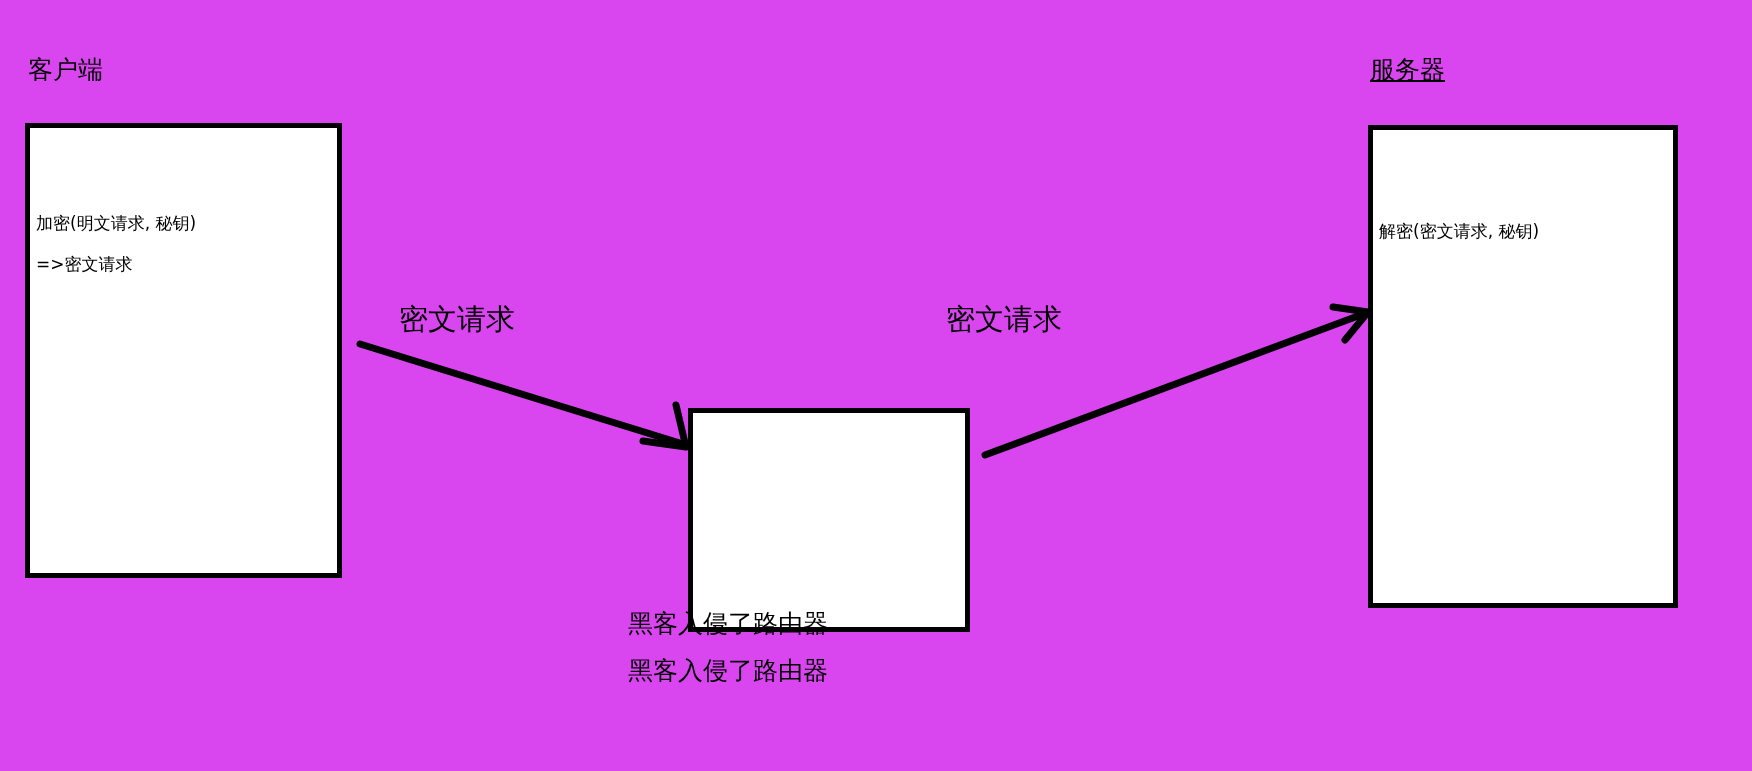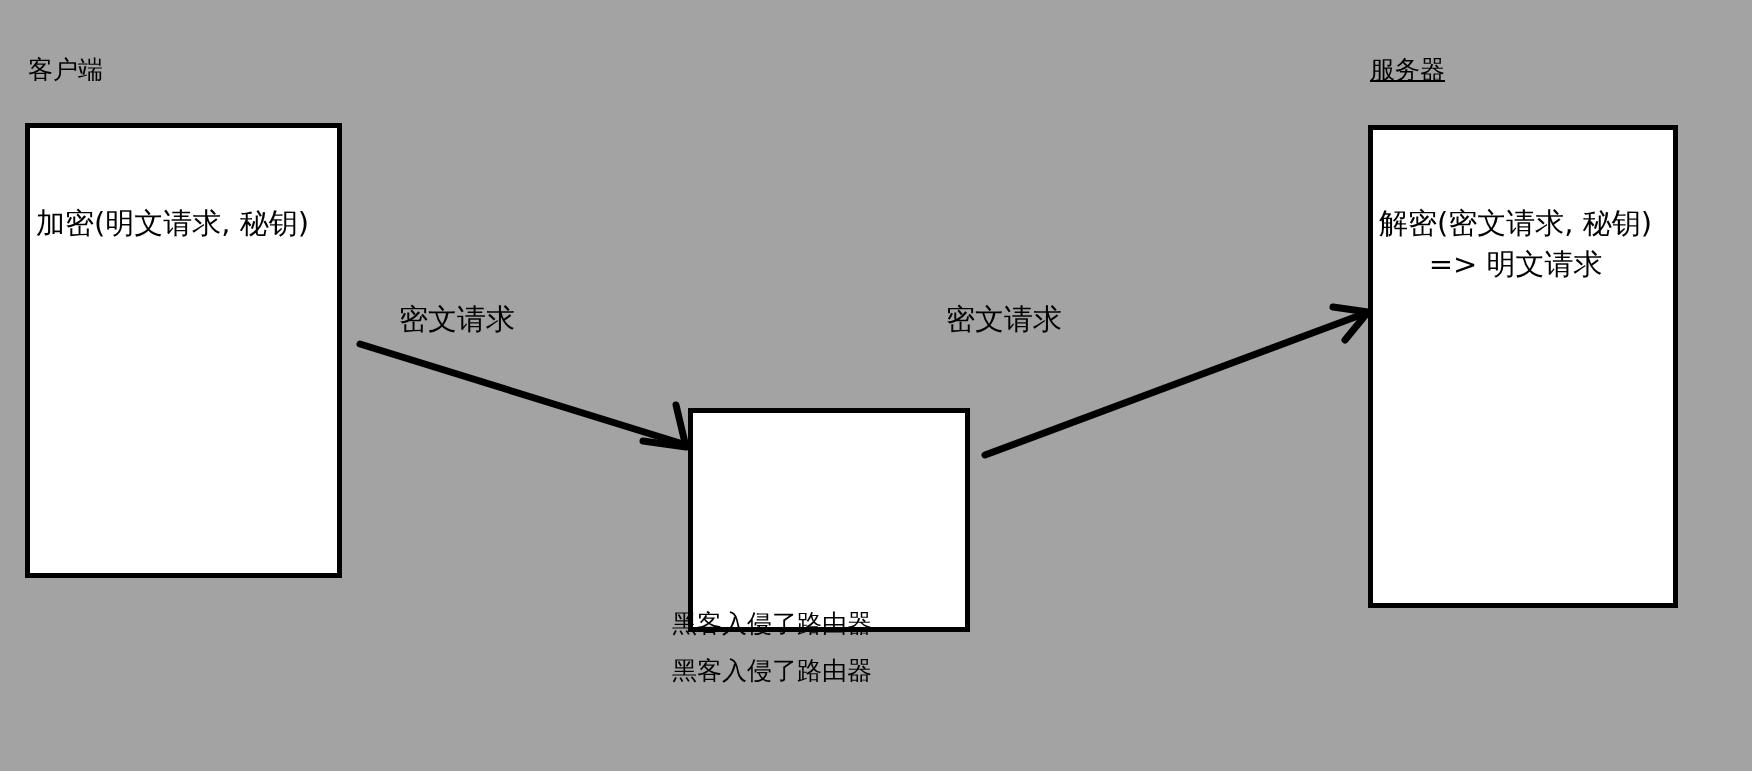--- a/index.html
+++ b/index.html
@@ -8,21 +8,21 @@
     background: #ffffff;
   }
   body {
     font-family: "DejaVu Sans", "Liberation Sans", sans-serif;
     color: #000000;
   }
   #canvas {
     position: relative;
     width: 1752px;
     height: 771px;
-    background: #a3a3a3;
+    background: #d946ef;
     overflow: hidden;
   }
   .node-box {
     position: absolute;
     box-sizing: border-box;
     border: 5px solid #000000;
     background: #ffffff;
   }
   #client-box   { left: 25px;   top: 123px; width: 317px; height: 455px; }
   #router-box   { left: 688px;  top: 408px; width: 282px; height: 224px; }
@@ -33,47 +33,46 @@
     font-size: 25px;
     line-height: 1.15;
     white-space: nowrap;
     color: #000000;
   }
   #client-title { left: 28px;   top: 56px; }
   #server-title { left: 1370px; top: 56px; text-decoration: underline; }
 
   .box-text {
     position: absolute;
-    font-size: 29px;
+    font-size: 17px;
     line-height: 41px;
     white-space: nowrap;
     color: #000000;
-    text-align: center;
   }
   #client-body { left: 36px;   top: 203px; }
-  #server-body { left: 1379px; top: 203px; }
+  #server-body { left: 1379px; top: 211px; }
 
   .edge-label {
     position: absolute;
     font-size: 29px;
     line-height: 1.15;
     white-space: nowrap;
     color: #000000;
   }
   #edge-label-left  { left: 399px; top: 303px; }
   #edge-label-right { left: 946px; top: 303px; }
 
   .caption {
     position: absolute;
     font-size: 25px;
     line-height: 47px;
     white-space: nowrap;
     color: #000000;
   }
-  #router-caption { left: 628px; top: 600px; margin-left: 44px; }
+  #router-caption { left: 628px; top: 600px; }
 
   #arrow-layer {
     position: absolute;
     left: 0;
     top: 0;
     width: 1752px;
     height: 771px;
     pointer-events: none;
   }
 </style>
@@ -82,38 +81,38 @@
 
 <div id="canvas">
 
   <div class="node-title" id="client-title">客户端</div>
 
   <div class="node-box" id="client-box">
   </div>
 
   <div class="box-text" id="client-body">
     <div>加密(明文请求, 秘钥)</div>
+    <div>=&gt;密文请求</div>
   </div>
 
   <div class="node-box" id="router-box">
   </div>
 
   <div class="caption" id="router-caption">
     <div>黑客入侵了路由器</div>
     <div>黑客入侵了路由器</div>
   </div>
 
   <div class="node-title" id="server-title">服务器</div>
 
   <div class="node-box" id="server-box">
   </div>
 
   <div class="box-text" id="server-body">
     <div>解密(密文请求, 秘钥)</div>
-    <div>=&gt; 明文请求</div>
   </div>
 
   <div class="edge-label" id="edge-label-left">密文请求</div>
 
   <div class="edge-label" id="edge-label-right">密文请求</div>
 
   <svg id="arrow-layer" viewBox="0 0 1752 771">
 
     <g>
       <line x1="360" y1="344" x2="683" y2="444" stroke="#000000" stroke-width="7" stroke-linecap="round"></line>

